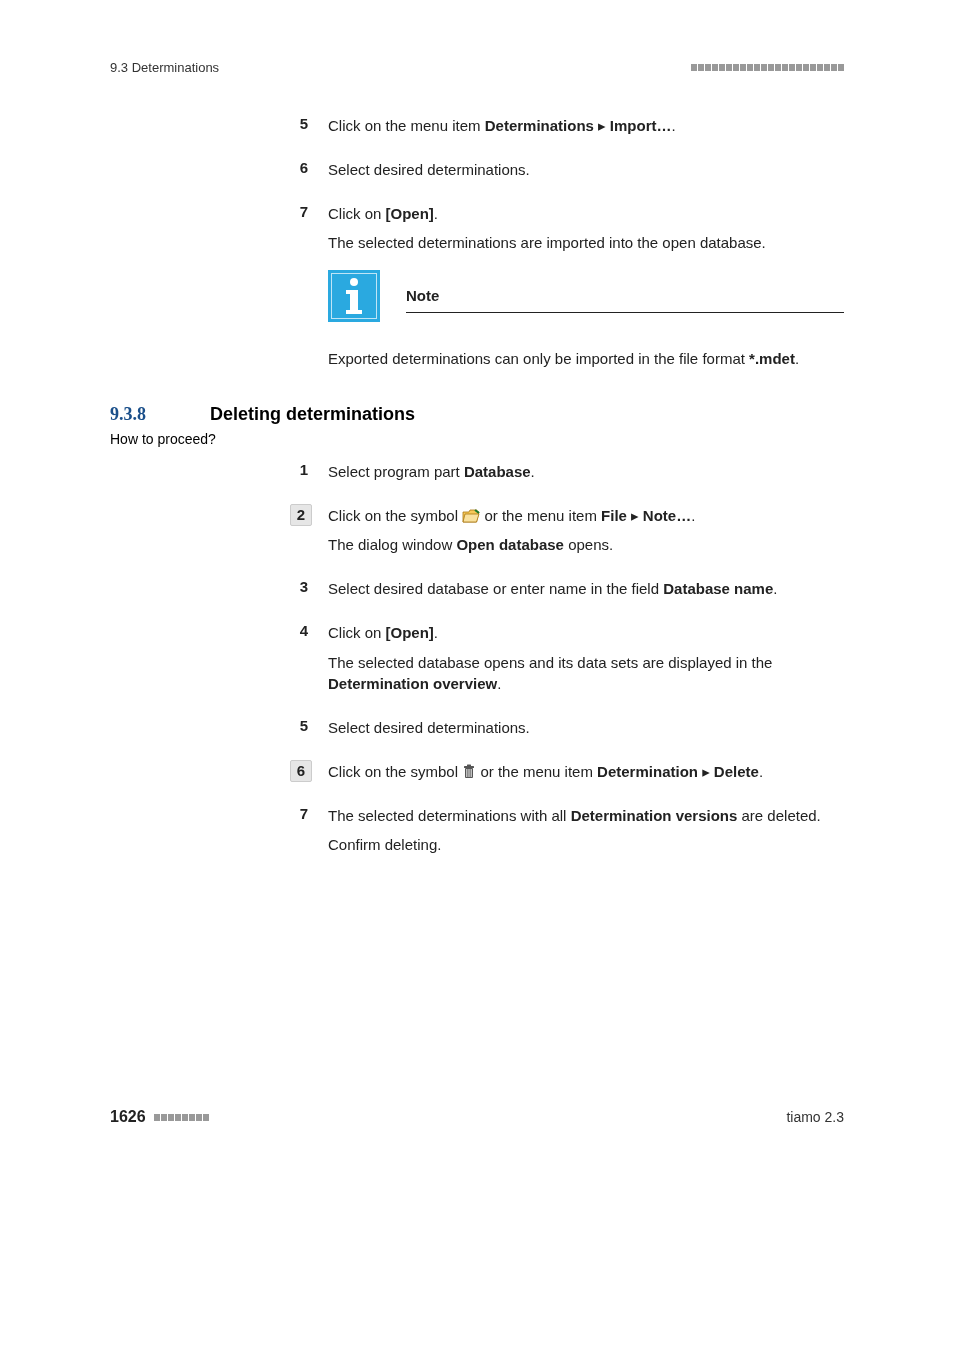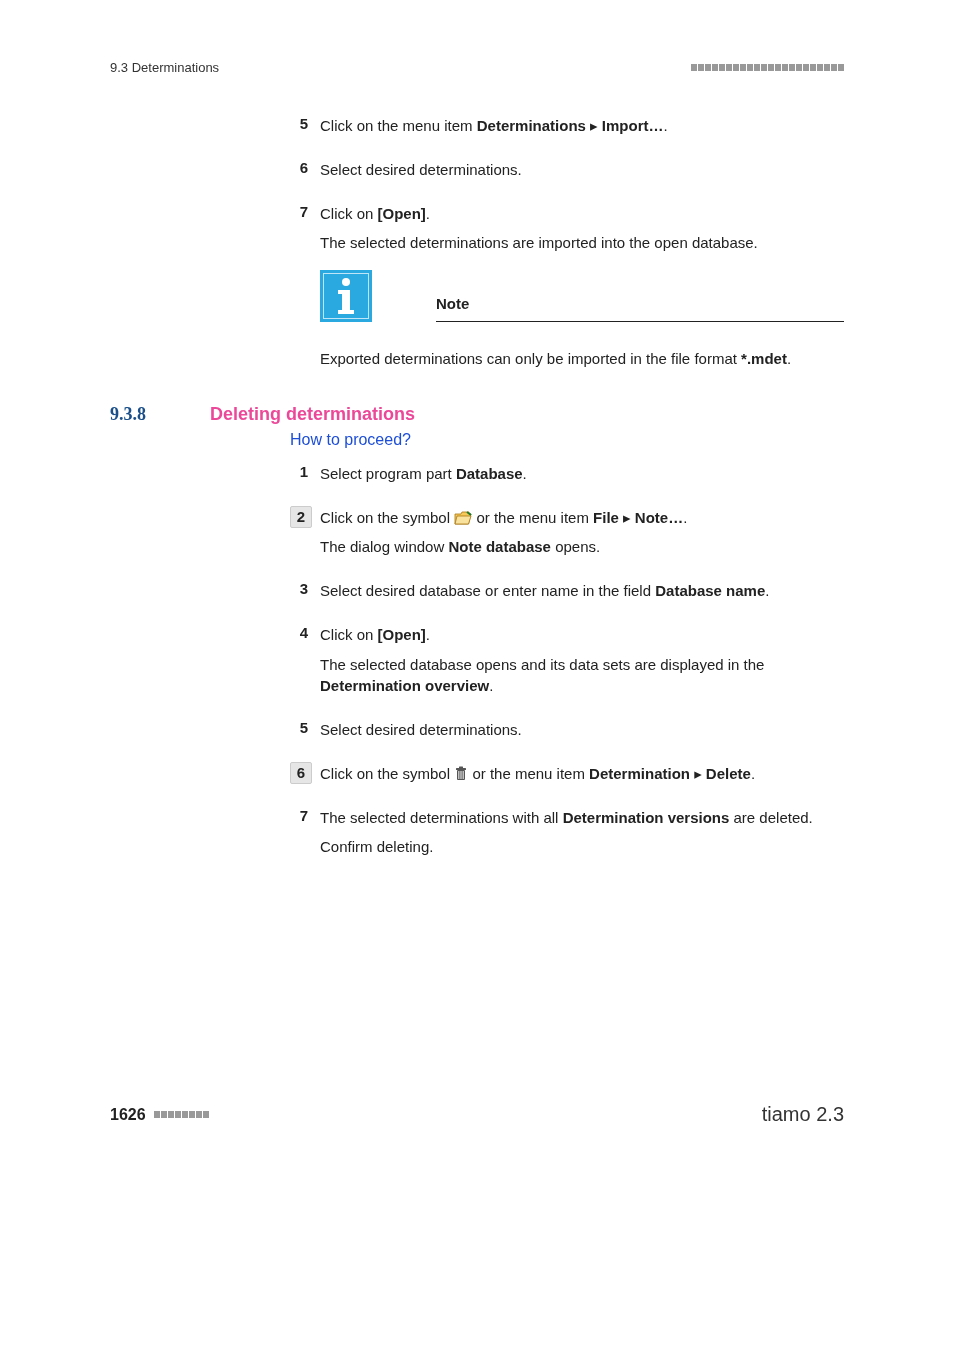--- a/index.html
+++ b/index.html
@@ -30,30 +30,29 @@
     background: #e6e6e6;
     border: 1px solid #ccc;
     width: 22px;
     text-align: center;
     line-height: 20px;
     height: 22px;
     border-radius: 2px;
     padding-right: 0;
     margin-top: -1px;
   }
-  .step-body { margin-left: 8px; flex: 1; line-height: 1.45; font-size: 15px; }
+  .step-body { margin-left: 16px; flex: 1; line-height: 1.45; font-size: 15px; }
   .step-body p + p { margin-top: 8px; }
   .bold { font-weight: bold; }
   .arrow { font-family: Arial; }
   .note-block {
     display: flex;
-    align-items: flex-end;
+    align-items: center;
     margin-top: 16px;
     margin-bottom: 22px;
-    gap: 38px;
   }
   .note-icon {
     width: 52px; height: 52px;
     background: #2aa9e0;
     display: flex; align-items: center; justify-content: center;
     flex-shrink: 0;
     position: relative;
   }
   .note-icon::before {
     content: "";
@@ -103,43 +102,43 @@
   .h-num {
     width: 100px;
     font-weight: bold;
     font-size: 18px;
     color: #1a4f8a;
     font-family: Liberation Serif, serif;
   }
   .h-title {
     font-weight: bold;
     font-size: 18px;
-    color: #ec4899;
-  }
-  .proceed { margin-left: 180px; font-size: 16px; color: #1d4ed8; margin-bottom: 14px; }
+    color: #000000;
+  }
+  .proceed { font-size: 14px; color: #000000; margin-bottom: 14px; }
   .icon-open {
     display: inline-block;
     width: 18px; height: 14px;
     vertical-align: -2px;
   }
   .icon-delete {
     display: inline-block;
     width: 14px; height: 16px;
     vertical-align: -3px;
   }
   .footer {
     position: absolute;
     left: 110px; right: 110px; bottom: 46px;
     display: flex; justify-content: space-between; align-items: center;
   }
   .page-num { font-weight: bold; font-size: 16px; }
   .footer-dashes { display:flex; gap:1px; margin-left: 8px; }
   .footer-dashes span { width:6px; height:7px; background:#999; display:inline-block; }
   .footer-left { display:flex; align-items:center; }
-  .footer-right { font-size: 20px; color:#333; }
+  .footer-right { font-size: 14px; color:#333; }
 </style>
 </head>
 <body>
 
 <div class="page">
   <div class="topbar">
     <div class="section-header">9.3 Determinations</div>
     <div class="dashbar">
       <span></span>
         <span></span>
@@ -228,21 +227,21 @@
       <div class="step-num boxed">2</div>
       <div class="step-body">
         <p>
           <span>Click on the symbol </span><span class="icon-open"><svg viewBox="0 0 18 14">
                 <path d="M1 3 L7 3 L8 1 L15 1 L15 3 L17 3 L14.5 13 L1 13 Z" fill="#f6c95a" stroke="#a9760f" stroke-width="0.8"></path>
                 <path d="M3 5 L17 5 L14.5 13 L1 13 Z" fill="#f9e19e" stroke="#a9760f" stroke-width="0.8"></path>
                 <path d="M13 1 L17 4" stroke="#1c7a2e" stroke-width="2" fill="none"></path>
                 <path d="M17 4 L15.5 3.5 L16 2 Z" fill="#1c7a2e"></path>
               </svg></span><span> or the menu item </span><span class="bold">File</span><span class="arrow"> ▸ </span><span class="bold">Note…</span><span>.</span>
         </p>
-        <p><span>The dialog window </span><span class="bold">Note database</span><span> opens.</span></p>
+        <p><span>The dialog window </span><span class="bold">Open database</span><span> opens.</span></p>
       </div>
     </div>
 
     <div class="step">
       <div class="step-num">3</div>
       <div class="step-body">
           <p><span>Select desired database or enter name in the field </span><span class="bold">Database name</span><span>.</span></p>
         </div>
     </div>
 

